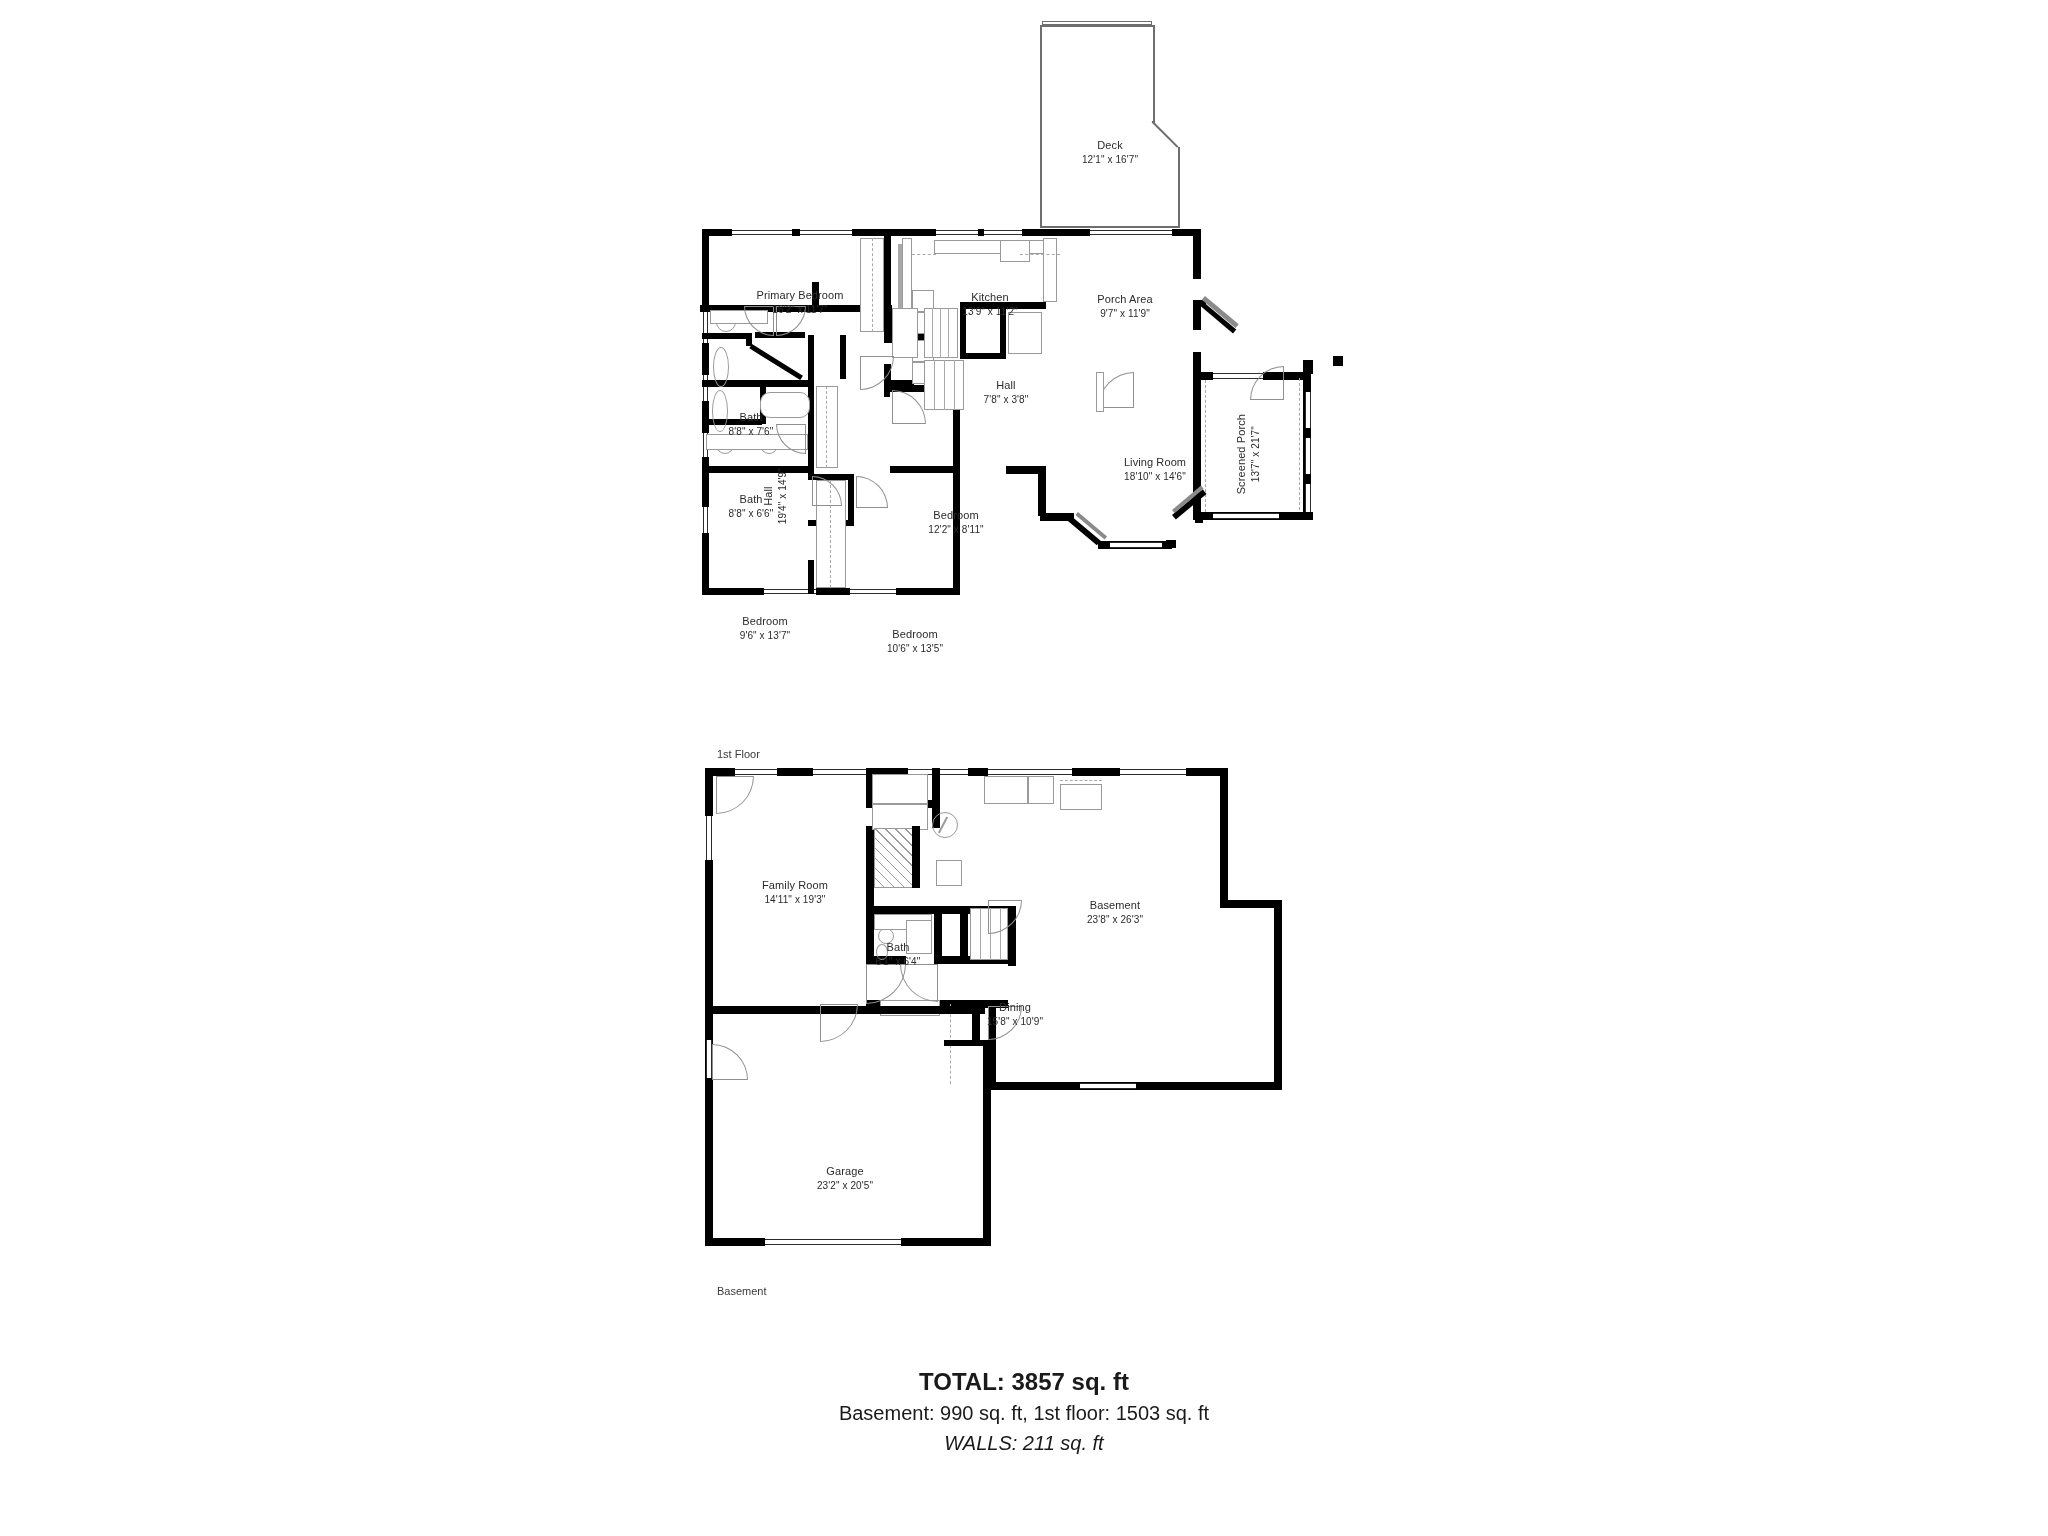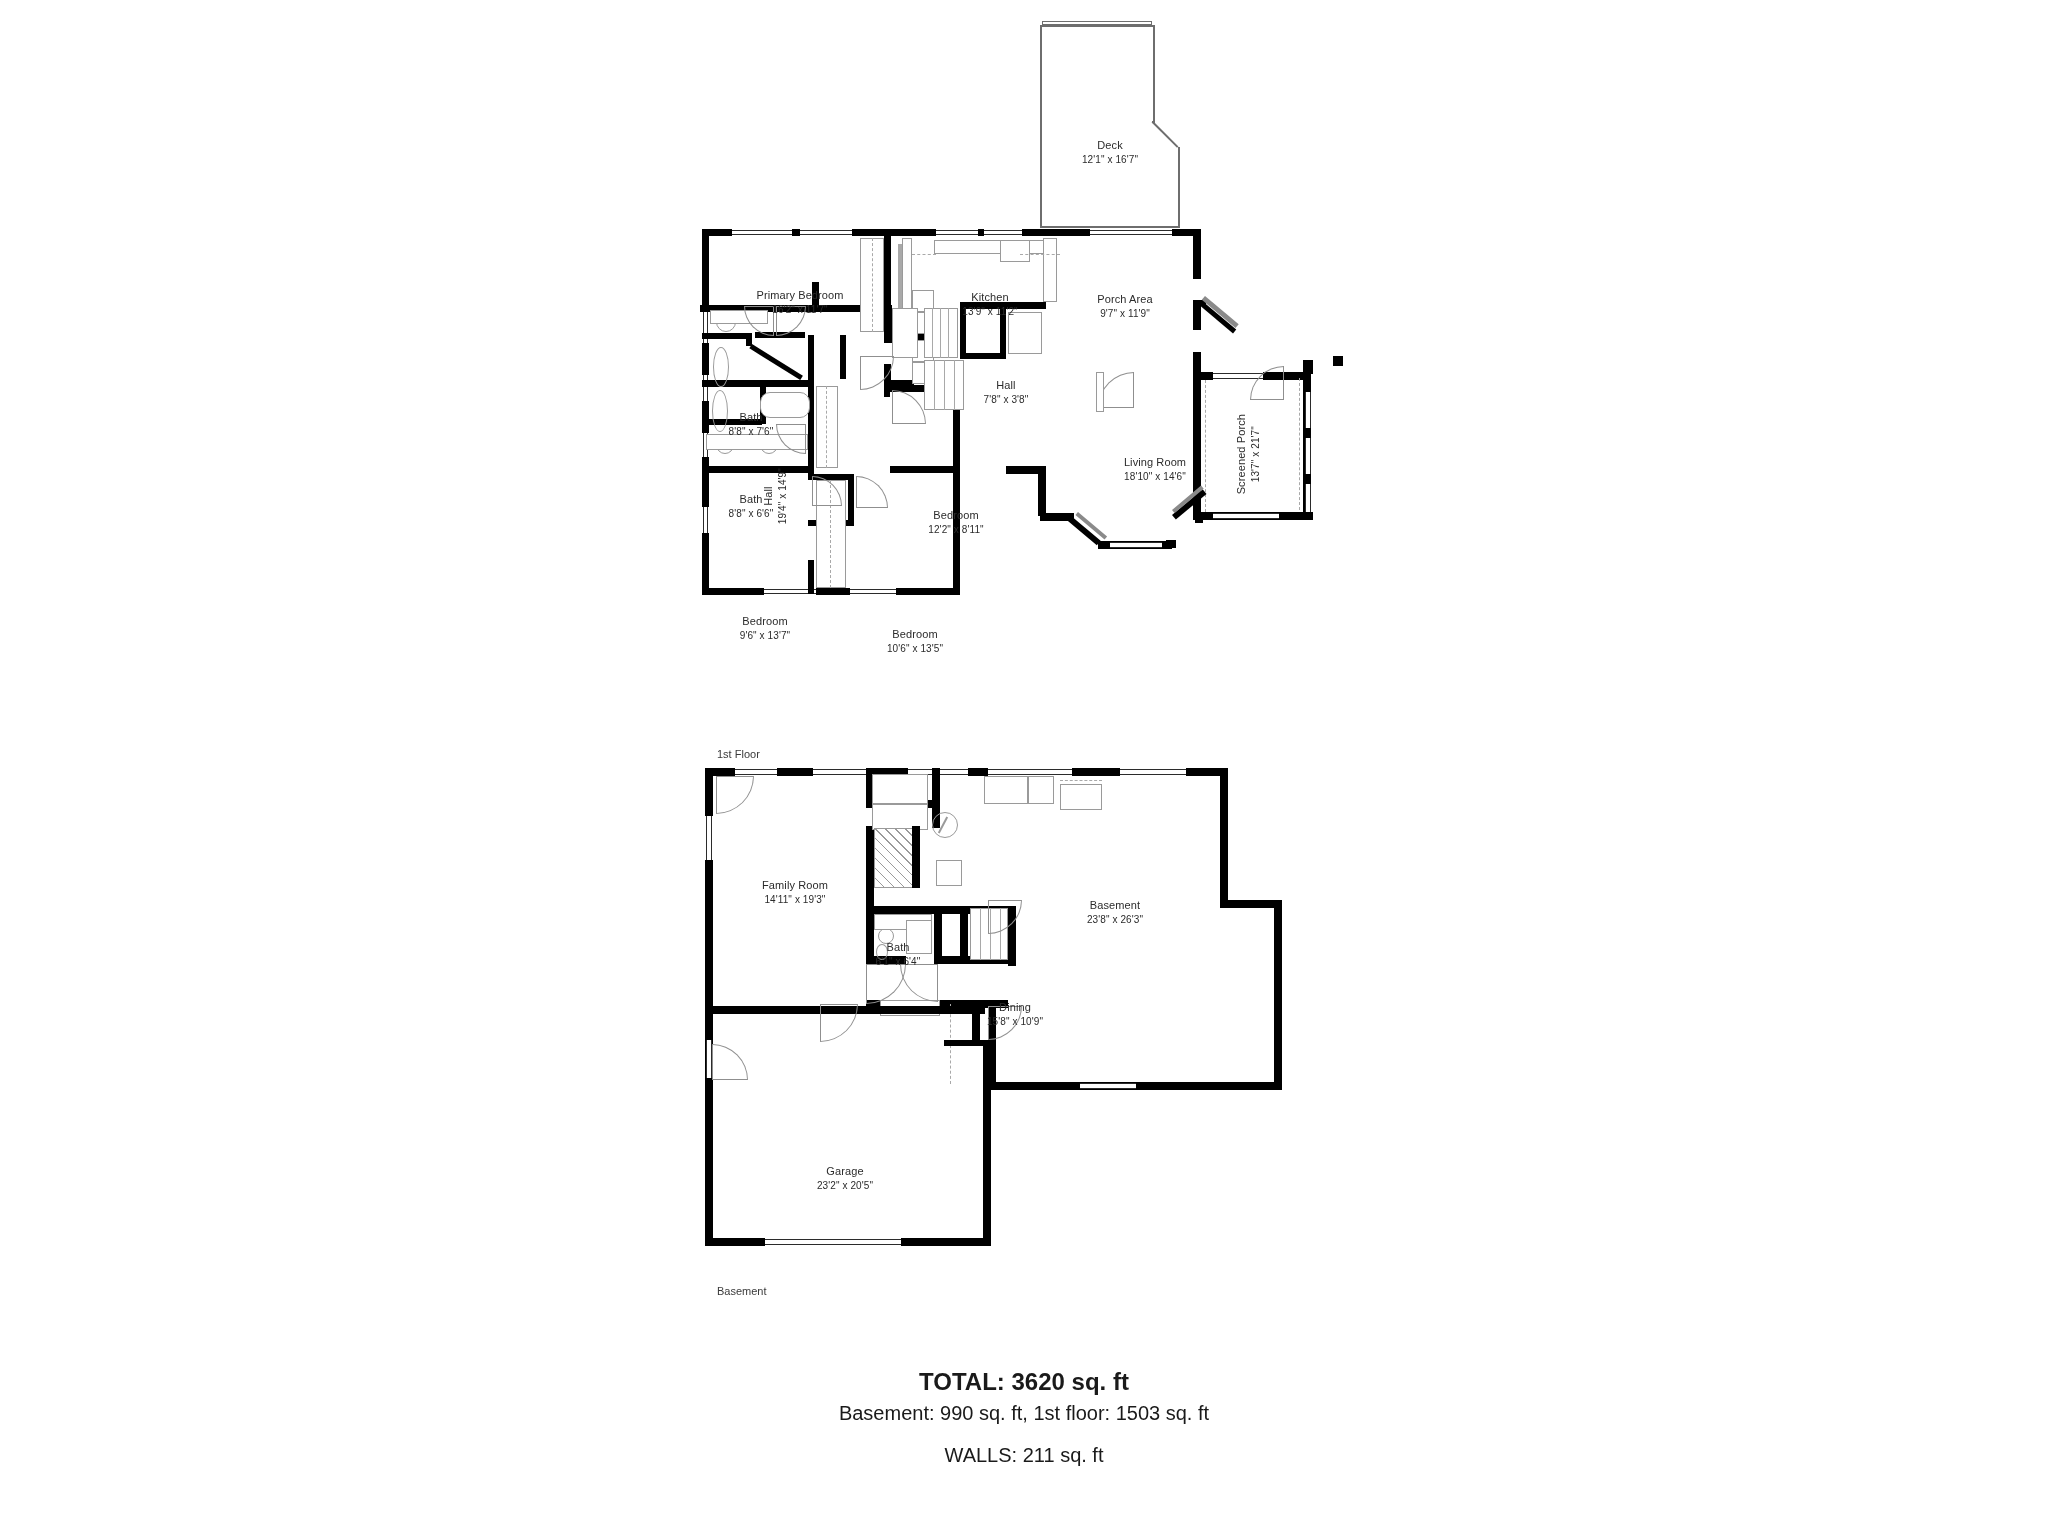--- a/index.html
+++ b/index.html
@@ -395,18 +395,18 @@
   <div class="lbl" style="left:960px;top:1000px;width:110px;">
     <span class="nm">Dining</span>
     <span class="dm">15'8" x 10'9"</span>
   </div>
   <div class="lbl" style="left:780px;top:1132px;width:130px;margin-top:32px;">
     <span class="nm">Garage</span>
     <span class="dm">23'2" x 20'5"</span>
   </div>
 
   <div class="footer" style="top:1368px;">
-    <div class="f-total">TOTAL: 3620 sq. ft</div>
+    <div class="f-total">TOTAL: 3857 sq. ft</div>
     <div class="f-sub">Basement: 990 sq. ft, 1st floor: 1503 sq. ft</div>
-    <div class="f-exc" style="margin-top:16px;">WALLS: 211 sq. ft</div>
+    <div class="f-exc" style="margin-top:4px;font-style:italic;">WALLS: 211 sq. ft</div>
   </div>
 
 </div>
 
 </body></html>

